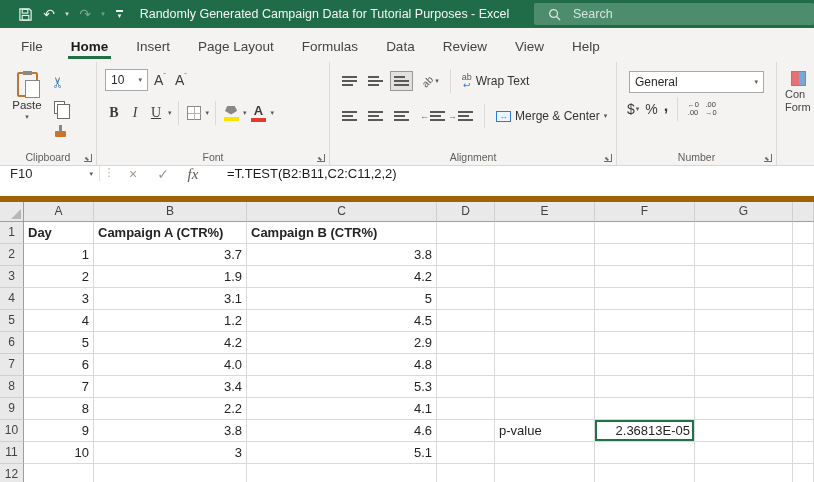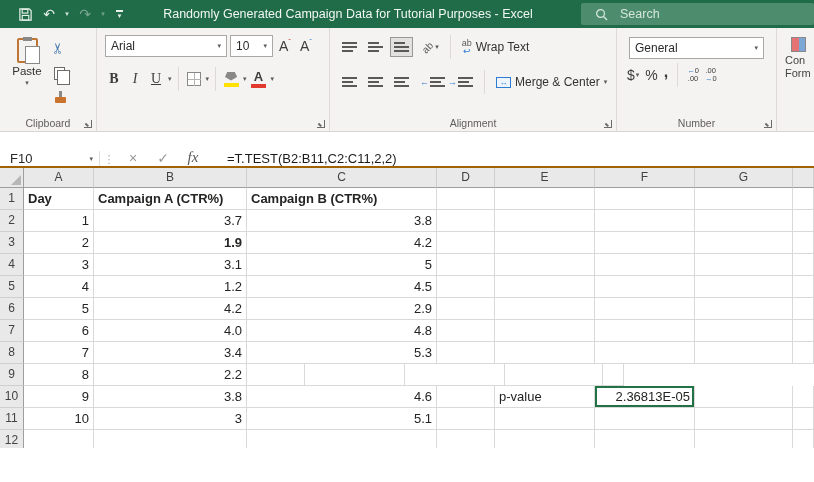--- a/index.html
+++ b/index.html
@@ -10,21 +10,21 @@
   
   .titlebar { height:28px; background:#206c48; display:flex; align-items:center; color:#fff; }
   .qat { display:flex; align-items:center; gap:2px; padding-left:14px; }
   .qbtn { width:22px; height:22px; display:flex; align-items:center; justify-content:center; color:#e8f1ea; font-size:14px; }
   .qcaret { width:10px; font-size:7px; color:#cfe2d6; display:flex; align-items:center; justify-content:center; }
   .dim { opacity:.45; }
   .qat-custom { display:flex; flex-direction:column; align-items:center; line-height:5px; margin-left:6px; }
   .qat-custom .bar { width:7px; height:1.5px; background:#e8f1ea; margin-bottom:1px; }
   .qat-custom .ch { font-size:7px; color:#e8f1ea; }
   .tb-title { flex:1; text-align:center; font-size:12.5px; color:#f2f7f3; white-space:nowrap; overflow:hidden; padding-right:8px; }
-  .searchbox { width:233px; height:22px; margin:3px 0; background:#4d8d6e; border-radius:2px; display:flex; align-items:center; padding-left:14px; gap:12px; flex:none; }
+  .searchbox { width:280px; height:22px; margin:3px 0; background:#4d8d6e; border-radius:2px; display:flex; align-items:center; padding-left:14px; gap:12px; flex:none; }
   .searchbox input { background:transparent; border:none; outline:none; color:#eef5f0; font-size:12.5px; width:150px; font-family:inherit; }
   .searchbox input::placeholder { color:#d6e6dc; }
 
   
   .tabbar { height:34px; background:#f5f3f1; display:flex; align-items:center; padding-left:8px; gap:2px; }
   .tab { padding:8px 13px 6px; font-size:13.5px; color:#444; cursor:default; position:relative; }
   .tab.active { font-weight:bold; color:#1b1a19; }
   .tab.active::after { content:""; position:absolute; left:10px; right:10px; bottom:1px; height:3px; background:#1e7145; }
 
   
@@ -92,21 +92,21 @@
   .dec { display:flex; flex-direction:column; align-items:center; font-size:7.5px; line-height:8px; color:#3e3c3a; }
   .dec .arr { color:#2b7cd3; }
 
   
   .cf-ic { width:15px; height:15px; display:grid; grid-template-columns:1fr 1fr; grid-template-rows:1fr 1fr 1fr; border:1px solid #8a8886; margin:4px auto 2px; }
   .cf-ic span:nth-child(odd) { background:#e57373; }
   .cf-ic span:nth-child(even) { background:#7ba7d7; }
   .cf-text { font-size:11px; color:#444; line-height:13px; white-space:nowrap; }
 
   
-  .formulabar { height:36px; background:#fff; border-bottom:2px solid #a16207; display:flex; align-items:flex-end; }
+  .formulabar { height:36px; background:#fff; border-bottom:6px solid #a16207; display:flex; align-items:flex-start; }
   .namebox { width:100px; display:flex; align-items:center; justify-content:space-between; padding:0 6px 0 10px; font-size:13px; color:#2a2a2a; border-right:1px solid #e1dfdd; }
   .fb-grip { width:18px; display:flex; align-items:center; justify-content:center; color:#b0aeac; font-size:11px; }
   .fb-btn { width:30px; display:flex; align-items:center; justify-content:center; color:#9a9896; font-size:14px; }
   .fx { font-family:"Liberation Serif","DejaVu Serif",serif; font-style:italic; color:#5b5957; font-size:15px; }
   .fb-sep { width:1px; background:#e1dfdd; margin:6px 4px; }
   .fb-input { flex:1; display:flex; align-items:center; font-size:13px; color:#1a1a1a; padding-left:10px; white-space:nowrap; }
 
   
   .grid { height:280px; background:#fff; overflow:hidden; }
   .grow { display:flex; }
@@ -150,20 +150,31 @@
     <div class="tb-title">Randomly Generated Campaign Data for Tutorial Purposes  -  Excel</div>
     <div class="searchbox">
       <svg width="13" height="13" viewBox="0 0 14 14">
           <circle cx="6" cy="6" r="4.2" fill="none" stroke="#d6e6dc" stroke-width="1.4"></circle>
           <line x1="9.2" y1="9.2" x2="13" y2="13" stroke="#d6e6dc" stroke-width="1.4"></line>
         </svg>
       <input type="text" placeholder="Search" style="">
     </div>
   </div>
 
+  <nav class="tabbar">
+      <div class="tab">File</div>
+      <div class="tab active">Home</div>
+      <div class="tab">Insert</div>
+      <div class="tab">Page Layout</div>
+      <div class="tab">Formulas</div>
+      <div class="tab">Data</div>
+      <div class="tab">Review</div>
+      <div class="tab">View</div>
+      <div class="tab">Help</div>
+    </nav>
 
   <div class="ribbon">
 
     <div class="rgroup" style="width:97px">
       <div class="clipbody">
         <div class="paste-btn">
           <span class="paste-icon"></span>
           <span>Paste</span>
           <span class="caret">▾</span>
         </div>
@@ -181,24 +192,20 @@
         </div>
       </div>
       <div class="gfoot">
           <span>Clipboard</span>
         </div>
       <span class="launcher"></span>
     </div>
 
     <div class="rgroup" style="width:233px">
       <div class="frow">
-        <div class="combo" style="width:122px">
-            <span>Arial</span>
-            <span class="caret">▾</span>
-          </div>
         <div class="combo" style="width:43px">
             <span>10</span>
             <span class="caret">▾</span>
           </div>
         <span class="fbtn">
             <span>A</span>
             <span class="supc">ˆ</span>
           </span>
         <span class="fbtn">
             <span>A</span>
@@ -222,20 +229,23 @@
             </span>
             <span class="ulbar"></span>
           </span>
         <span class="caret">▾</span>
         <span class="fbtn fontcolor">
             <span>A</span>
             <span class="rbar"></span>
           </span>
         <span class="caret">▾</span>
       </div>
+      <div class="gfoot">
+          <span>Font</span>
+        </div>
       <span class="launcher"></span>
     </div>
 
     <div class="rgroup" style="width:287px">
       <div class="frow">
         <span class="albtn unselbox">
             <span class="lines">
               <i></i>
               <i></i>
               <i class="s"></i>
@@ -424,21 +434,21 @@
         <div class="gc r" style="width: 190px;">3.8</div>
         <div class="gc l" style="width: 58px;"></div>
         <div class="gc l" style="width: 100px;"></div>
         <div class="gc l" style="width: 100px;"></div>
         <div class="gc l" style="width: 98px;"></div>
         <div class="gc l" style="width: 21px;"></div>
       </div>
       <div class="grow">
         <div class="grh" style="width: 24px;">3</div>
         <div class="gc r" style="width: 70px;">2</div>
-        <div class="gc r" style="width: 153px; font-weight: bold;">1.9</div>
+        <div class="gc r" style="width: 153px;">1.9</div>
         <div class="gc r" style="width: 190px;">4.2</div>
         <div class="gc l" style="width: 58px;"></div>
         <div class="gc l" style="width: 100px;"></div>
         <div class="gc l" style="width: 100px;"></div>
         <div class="gc l" style="width: 98px;"></div>
         <div class="gc l" style="width: 21px;"></div>
       </div>
       <div class="grow">
         <div class="grh" style="width: 24px;">4</div>
         <div class="gc r" style="width: 70px;">3</div>
@@ -491,20 +501,21 @@
         <div class="gc l" style="width: 58px;"></div>
         <div class="gc l" style="width: 100px;"></div>
         <div class="gc l" style="width: 100px;"></div>
         <div class="gc l" style="width: 98px;"></div>
         <div class="gc l" style="width: 21px;"></div>
       </div>
       <div class="grow">
         <div class="grh" style="width: 24px;">9</div>
         <div class="gc r" style="width: 70px;">8</div>
         <div class="gc r" style="width: 153px;">2.2</div>
+        <div class="gc r" style="width: 190px;">4.1</div>
         <div class="gc l" style="width: 58px;"></div>
         <div class="gc l" style="width: 100px;"></div>
         <div class="gc l" style="width: 100px;"></div>
         <div class="gc l" style="width: 98px;"></div>
         <div class="gc l" style="width: 21px;"></div>
       </div>
       <div class="grow">
         <div class="grh" style="width: 24px;">10</div>
         <div class="gc r" style="width: 70px;">9</div>
         <div class="gc r" style="width: 153px;">3.8</div>

